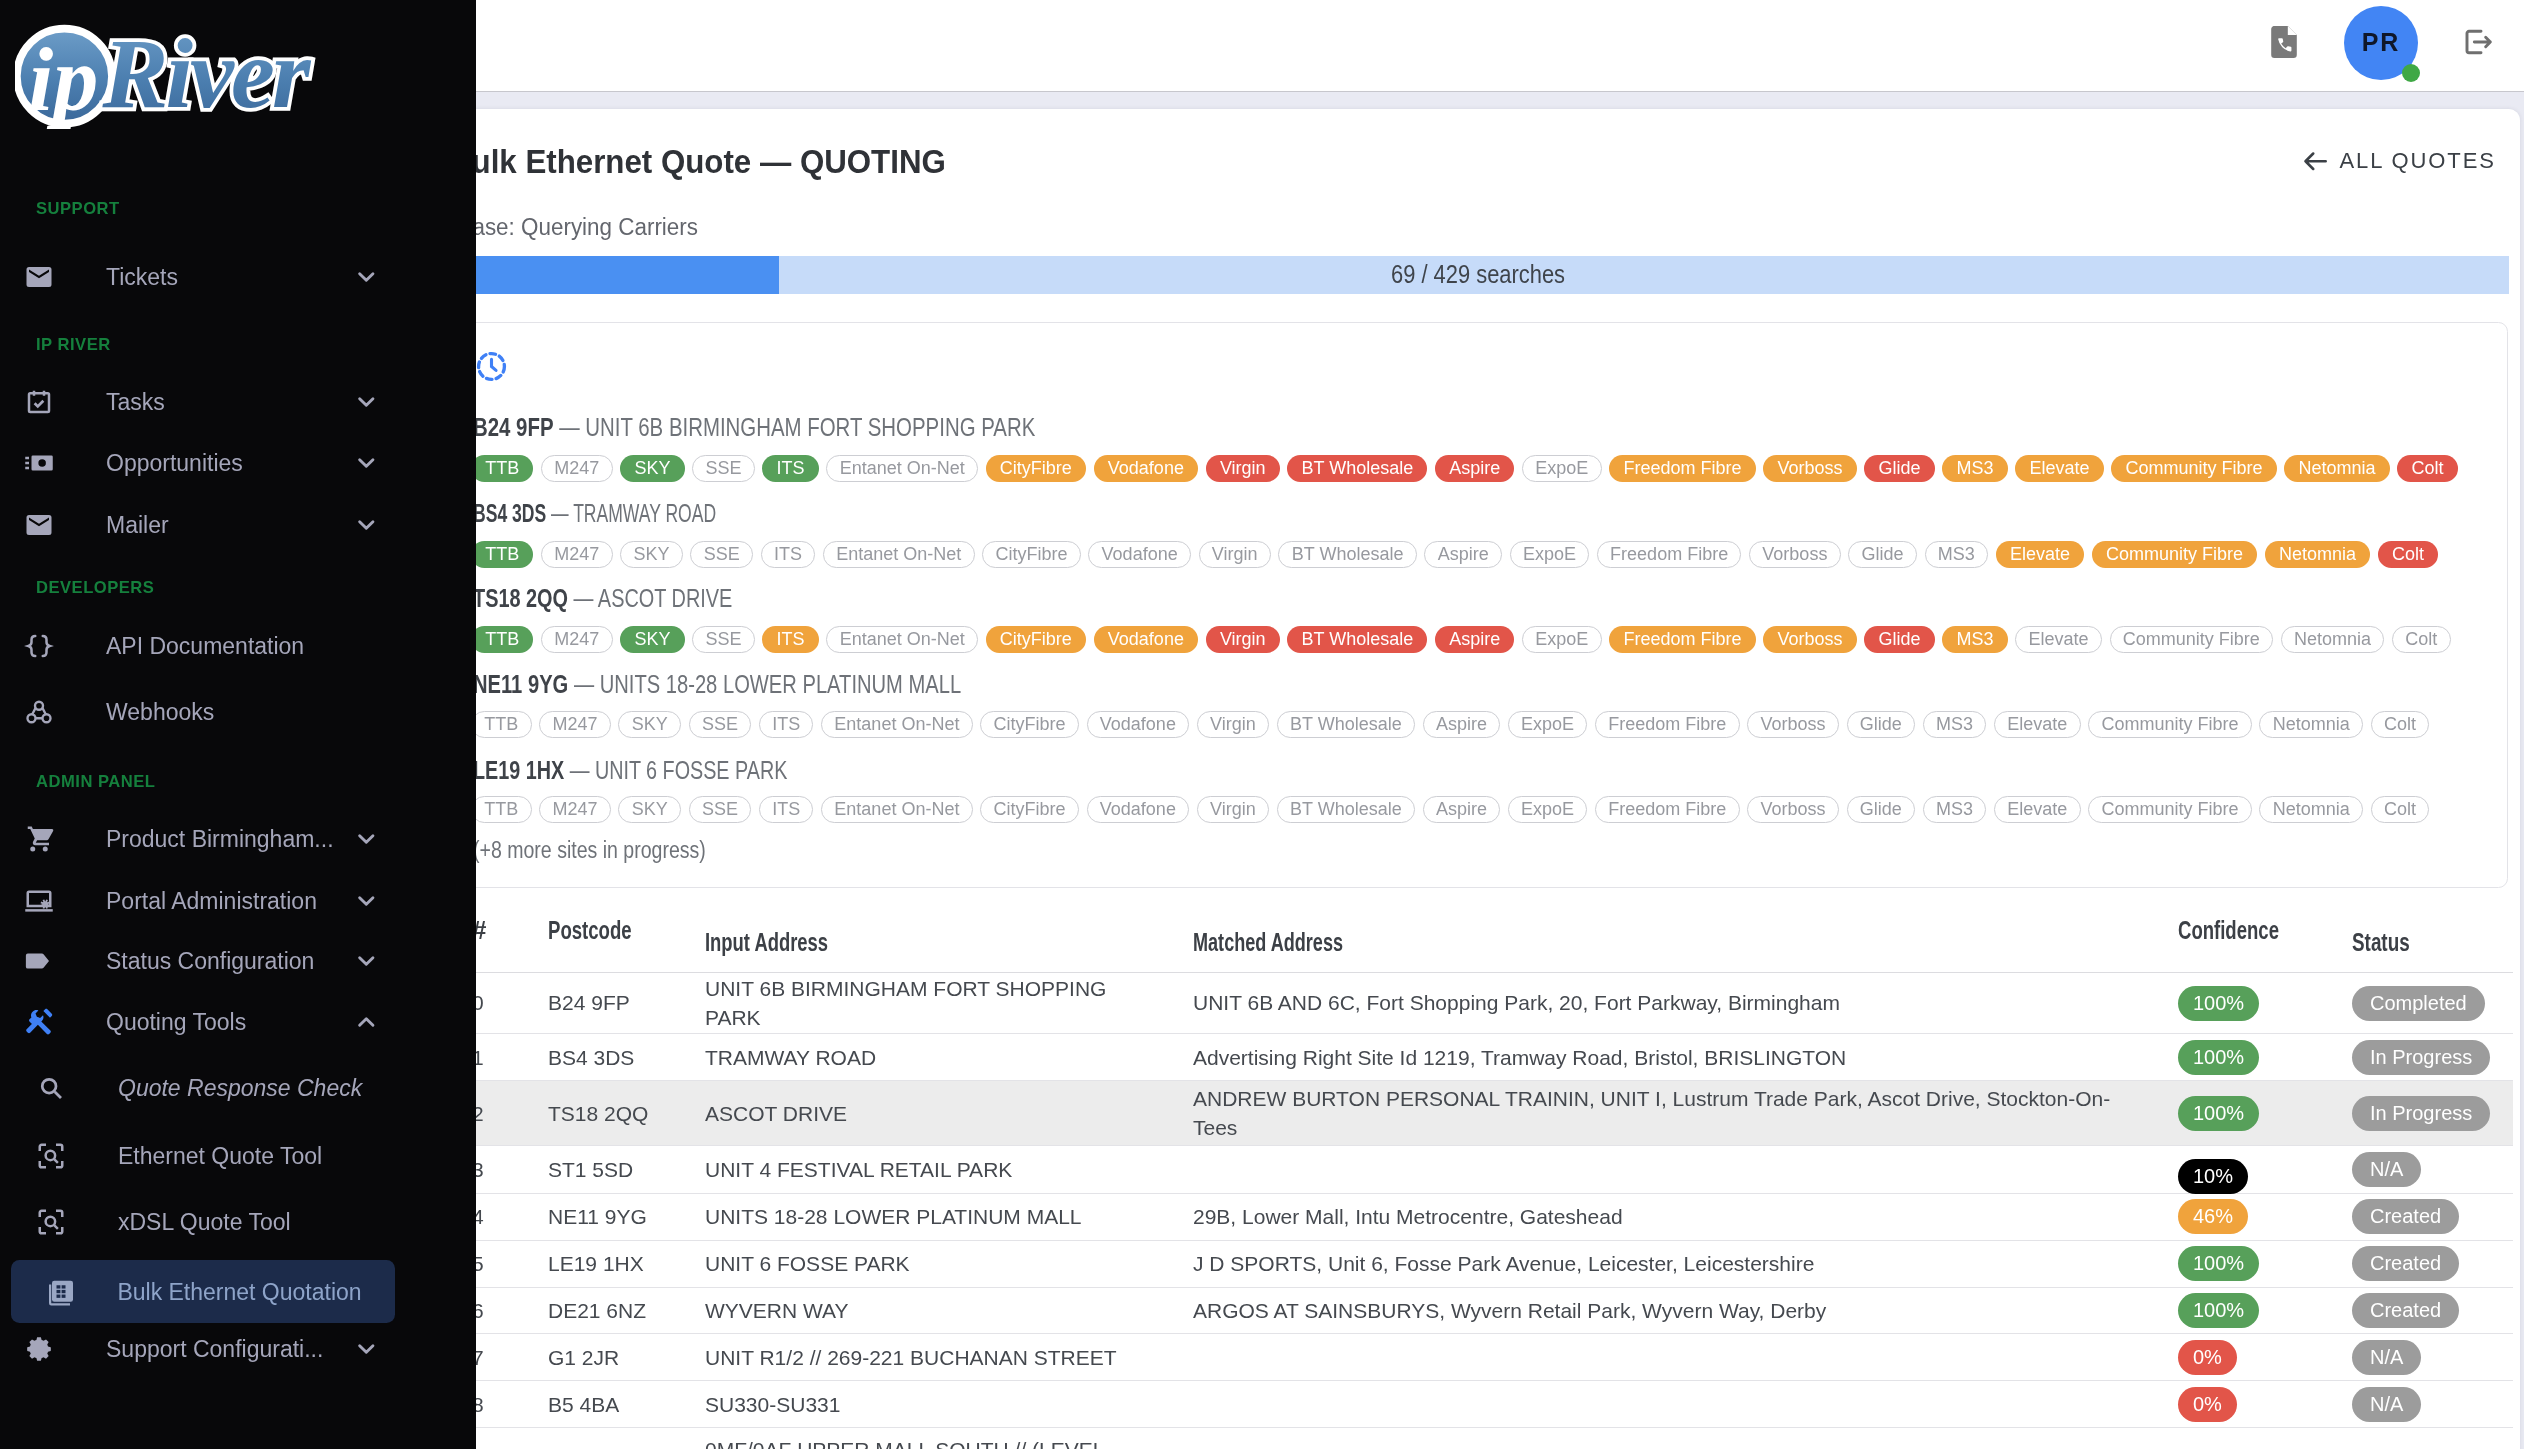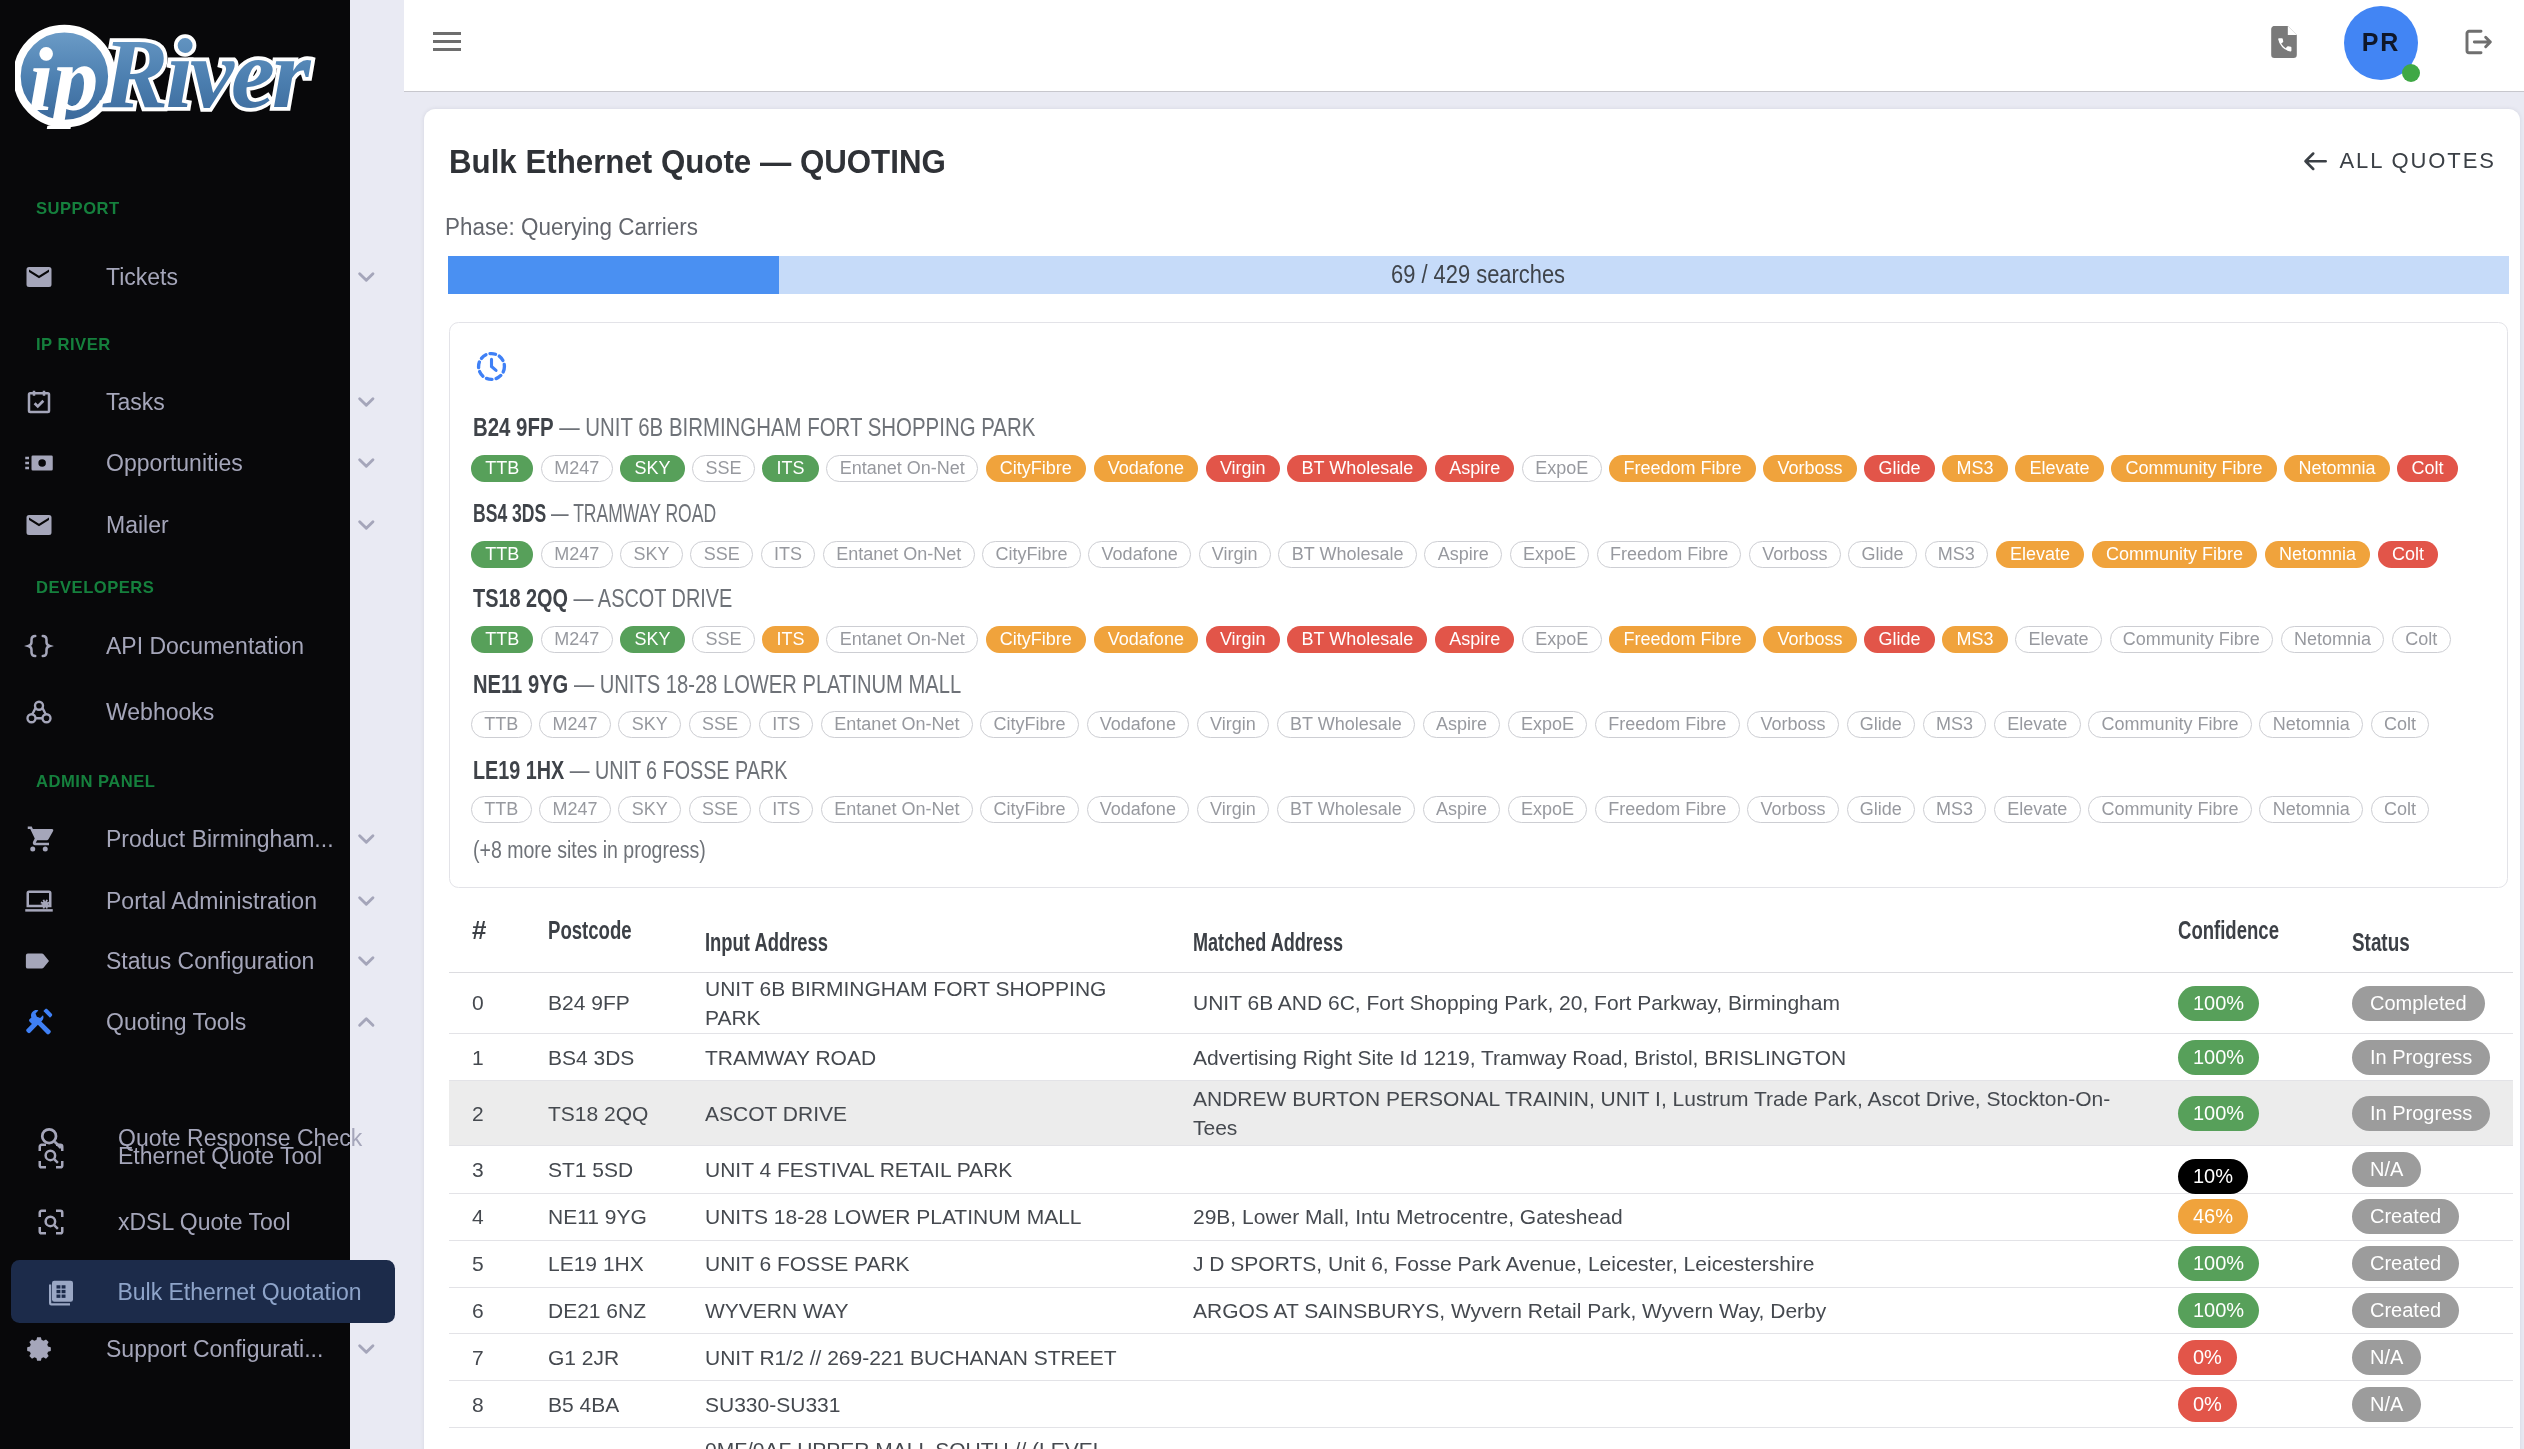--- a/index.html
+++ b/index.html
@@ -1,19 +1,19 @@
 <!DOCTYPE html>
 <html style="font-size:15px"><head>
 <meta charset="utf-8">
 <style>
   * { margin:0; padding:0; box-sizing:border-box; }
   html,body { width:2525px; height:1450px; overflow:hidden; }
   body { font-family:"Liberation Sans", sans-serif; background:#e9eaf3; position:relative; }
   .abs { position:absolute; }
-  #sidebar { position:absolute; left:0; top:0; width:350px; height:1450px; background:#08080a; z-index:5; }
+  #sidebar { position:absolute; left:0; top:0; width:476px; height:1450px; background:#08080a; z-index:5; }
   .sec-label { position:absolute; left:36px; font-size:16.6px; font-weight:bold; letter-spacing:0.5px; color:#15803d; }
   .nav-item { position:absolute; left:0; width:404px; height:61px; }
   .nav-item .ico { position:absolute; left:24px; top:50%; transform:translateY(-50%); width:30px; height:30px; }
   .nav-item .lbl { position:absolute; left:106px; top:50%; transform:translateY(-50%); font-size:23px; color:#a5a6ba; white-space:nowrap; }
   .nav-item .chev { position:absolute; left:353px; top:50%; transform:translateY(-50%); width:26.6px; height:26.6px; }
   .nav-sub .ico { left:36px; }
   .nav-sub .lbl { left:118px; }
   .active-row { position:absolute; left:11.4px; top:1260px; width:384px; height:63px; background:#1c2b4a; border-radius:8.5px; }
   #topbar { position:absolute; left:404px; top:0; width:2121px; height:92px; background:#ffffff; border-bottom:1.9px solid #c7c7cd; z-index:4; }
   #card { position:absolute; left:424px; top:109px; width:2096px; height:1387px; background:#ffffff; border-radius:11.4px; box-shadow:0 0.9px 4.7px rgba(40,40,60,.10); }
@@ -151,21 +151,21 @@
           <g fill="#3f80f6">
             <path d="M13.8 6.2 6.4 13.6l-2-2c-.5-.5-.5-1.3 0-1.8l1.5-1.5c-.6-1.5-.3-3.3 1-4.6C8.2 2.4 10 2.1 11.5 2.8L9.2 5.1l1.1 2.6 2.6 1.1 2.3-2.3c.7 1.5.4 3.3-.9 4.6l-.5.4 7.3 7.3c.5.5.5 1.3 0 1.8l-1 1c-.5.5-1.3.5-1.8 0l-7.2-7.4-6.2 6.4c-.5.5-1.3.5-1.8 0l-1-1c-.5-.5-.5-1.3 0-1.8l8.5-8.5z"></path>
             <path d="m15.5 3.2 5.3 5.3 1.4-1.4c.5-.5.5-1.3 0-1.8L18.7 1.8c-.5-.5-1.3-.5-1.8 0l-1.4 1.4z"></path>
           </g>
         </svg></div>
       <div class="lbl">Quoting Tools</div>
       <div class="chev"><svg width="26.6" height="26.6" viewBox="0 0 24 24">
           <path fill="none" stroke="#a5a6ba" stroke-width="2.6" stroke-linecap="round" stroke-linejoin="round" d="m6 15 6-6 6 6"></path>
         </svg></div>
     </div>
-    <div class="nav-item nav-sub" style="top:1107px;">
+    <div class="nav-item nav-sub" style="top:1057px;font-style:italic;">
       <div class="ico"><svg width="30" height="30" viewBox="0 0 24 24">
           <g fill="none" stroke="#a5a6ba" stroke-width="2.2">
             <circle cx="10.5" cy="10.5" r="5.5"></circle>
             <path d="m15 15 5 5"></path>
           </g>
         </svg></div>
       <div class="lbl">Quote Response Check</div>
     </div>
     <div class="nav-item nav-sub" style="top:1125px;">
       <div class="ico"><svg width="30" height="30" viewBox="0 0 24 24">

